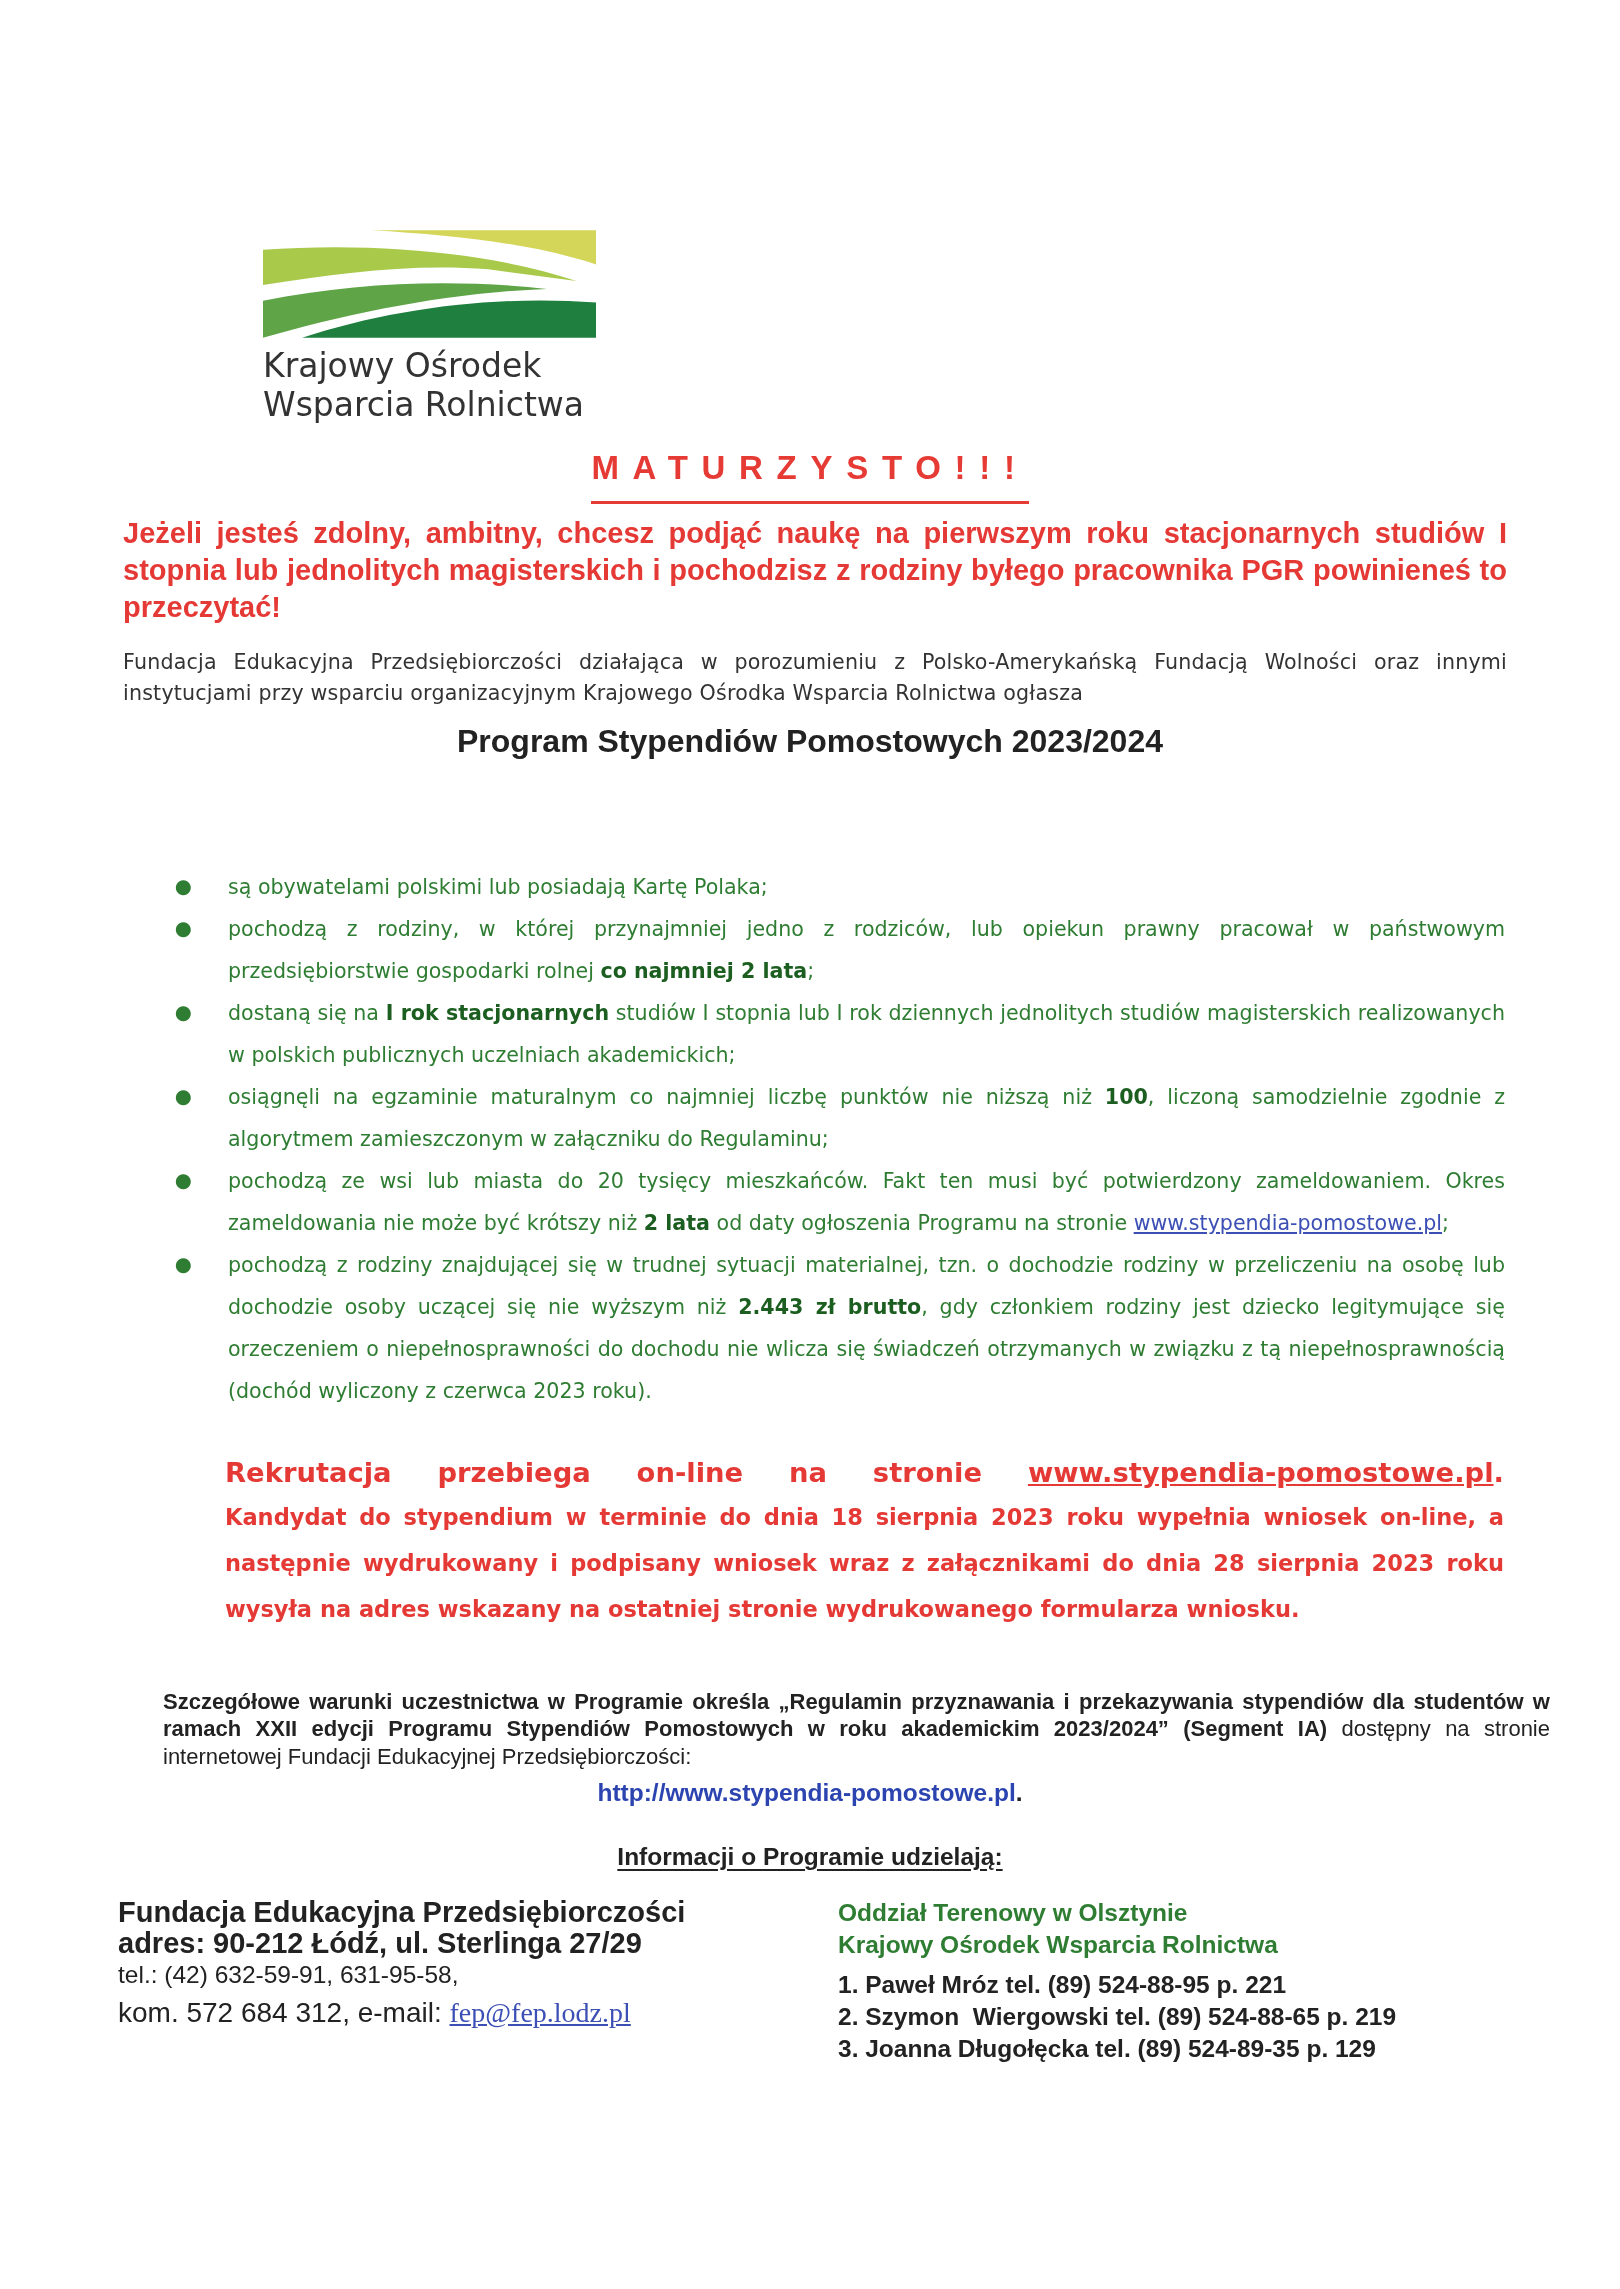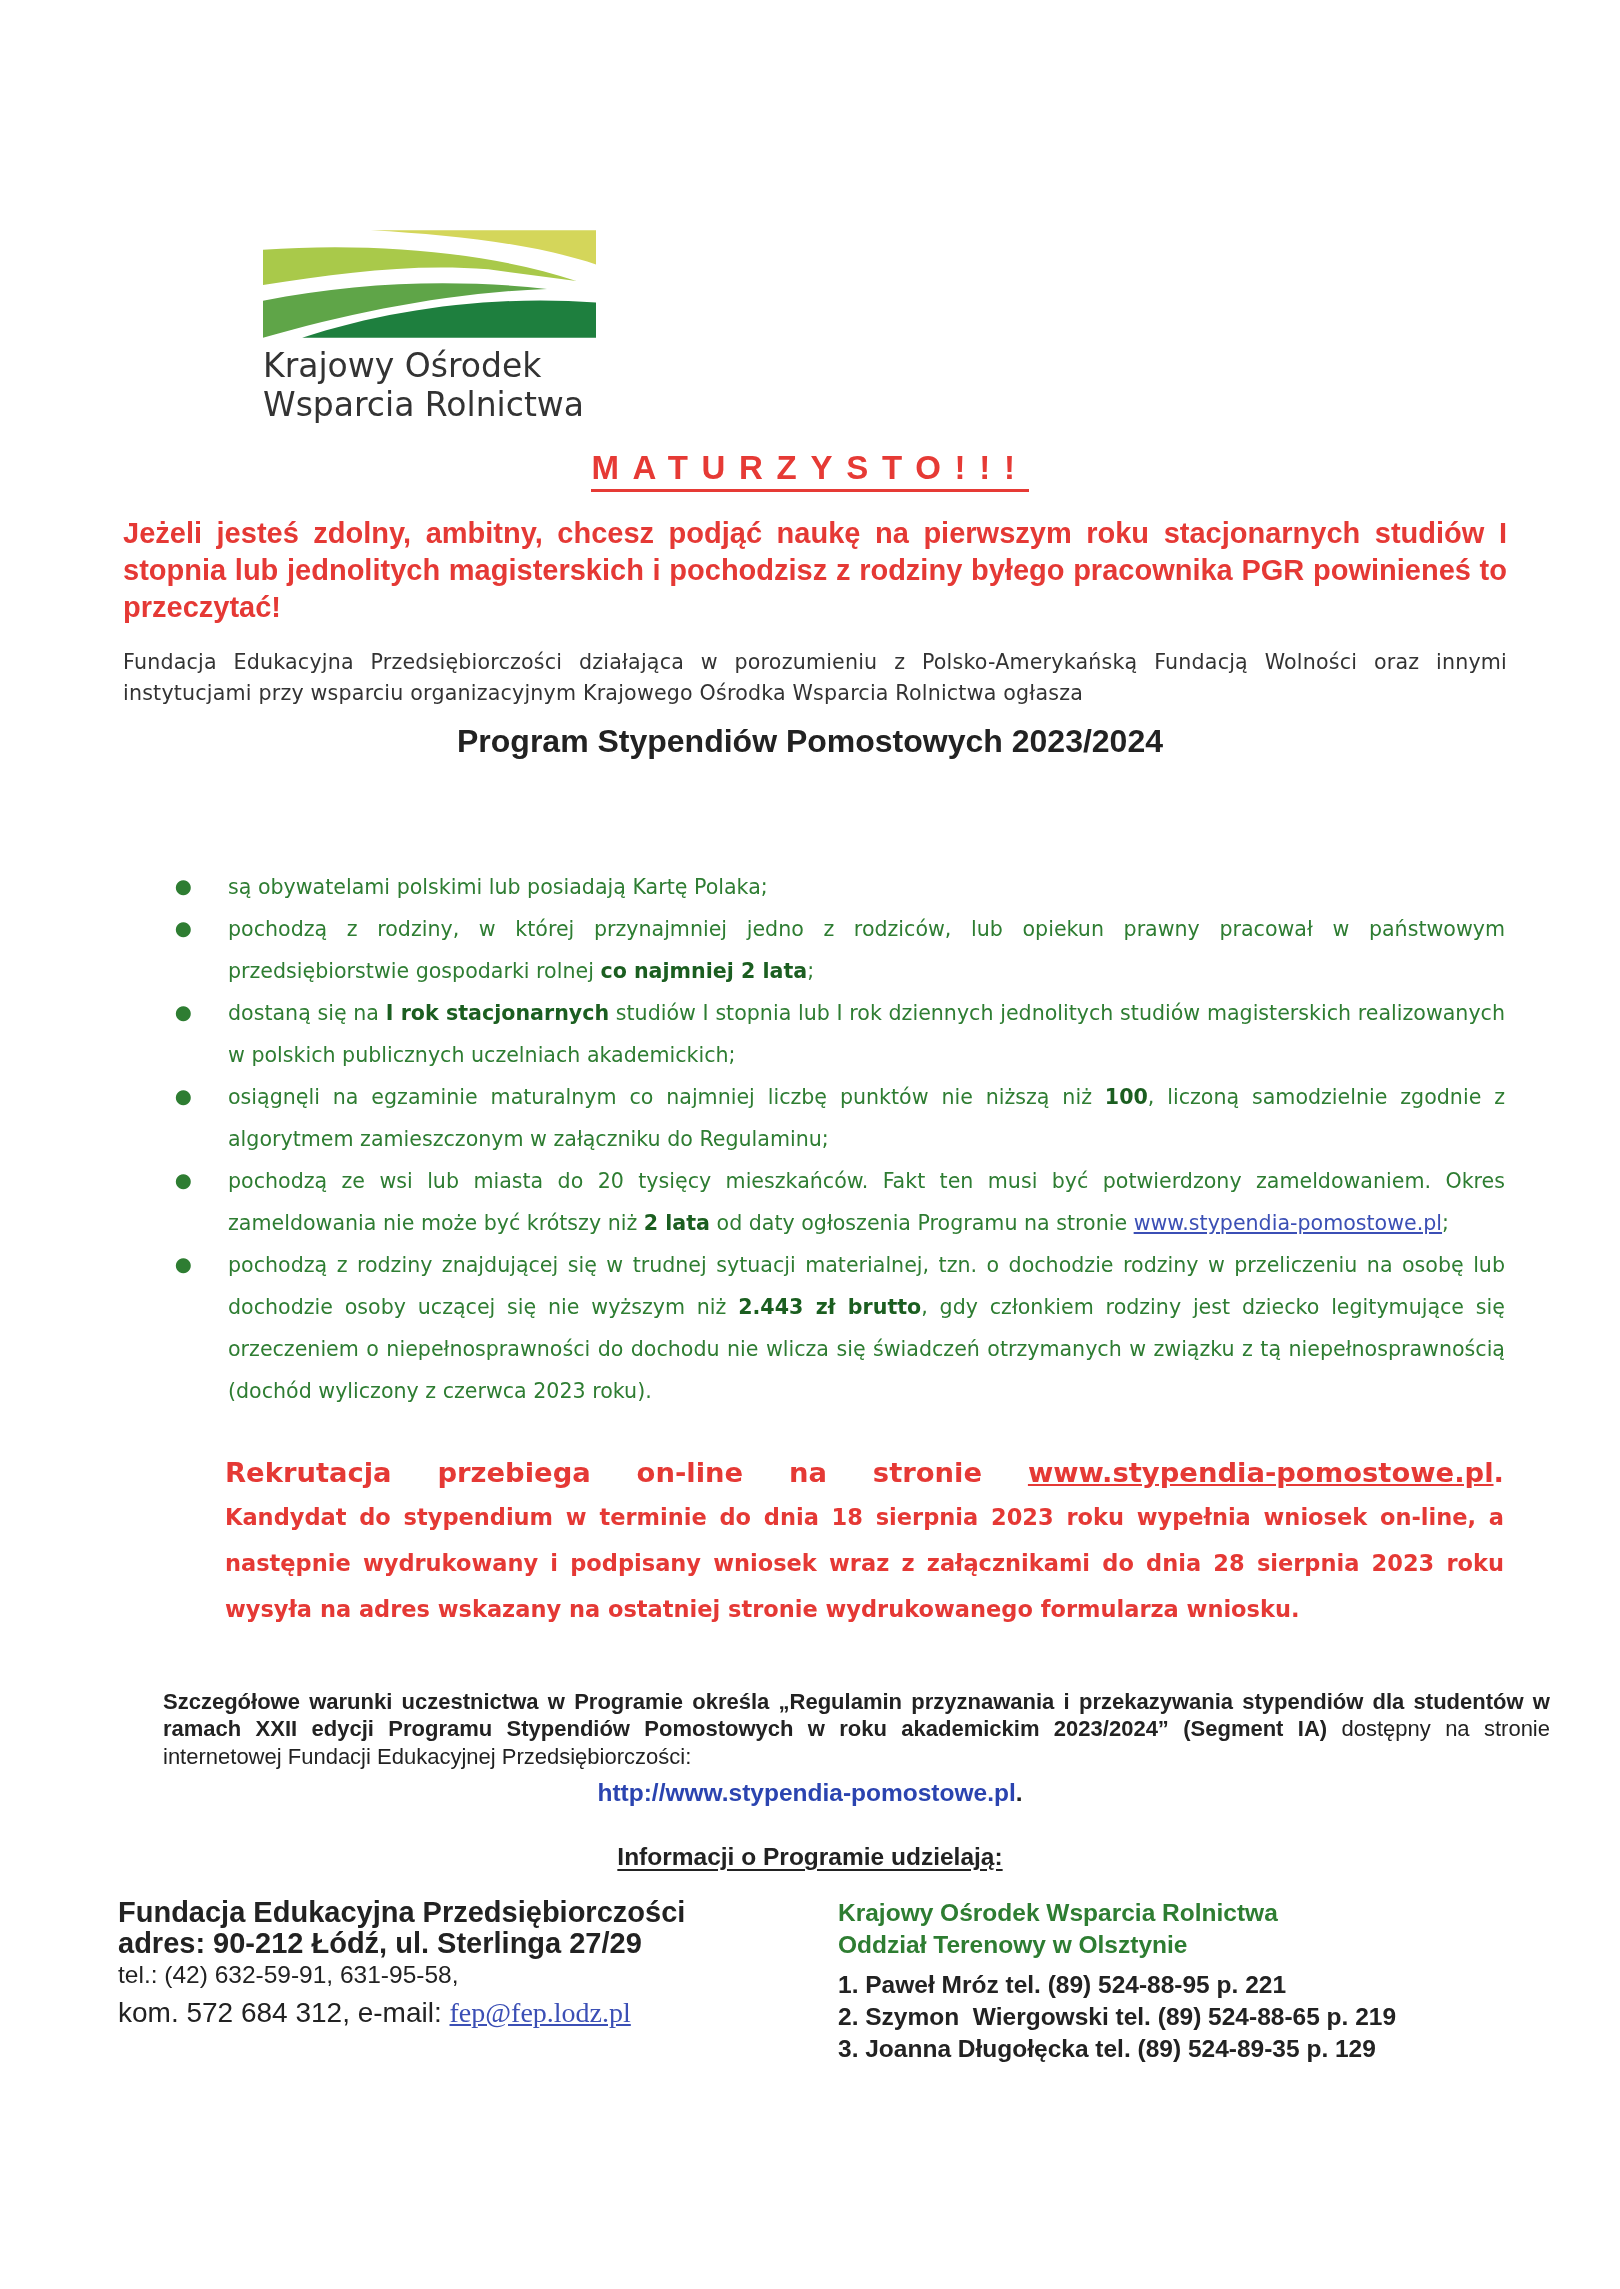--- a/index.html
+++ b/index.html
@@ -10,21 +10,21 @@
   .kowr-logo { position: absolute; left: 263px; top: 230px; width: 333px; height: 196px; }
   .kowr-logo svg { position: absolute; left: 0; top: 0; }
   .kowr-text { position: absolute; left: 0; top: 116px; font-family: "DejaVu Sans", sans-serif; font-size: 33px; line-height: 39px; color: #333333; letter-spacing: 0px; }
   .sp-logo { position: absolute; left: 1000px; top: 211px; width: 412px; height: 196px; }
   .sp-logo svg { position: absolute; left: 0; top: 0; }
   .sp-main { position: absolute; left: 0; top: 69px; font-family: "DejaVu Sans", sans-serif; font-weight: bold; font-size: 71px; line-height: 78px; color: #444444; letter-spacing: -1px; }
   .sp-sub { position: absolute; left: 152px; top: 142px; font-family: "DejaVu Sans", sans-serif; font-size: 39px; line-height: 43px; color: #444444; letter-spacing: 0.5px; }
 
   
   .maturzysto { position: absolute; left: 0; width: 1620px; top: 449px; text-align: center; font-family: "Liberation Sans", sans-serif; font-weight: bold; font-size: 33px; letter-spacing: 13.7px; color: #e63a35; }
-  .maturzysto span { border-bottom: 3.9px solid #e63a35; padding-bottom: 3px; }
+  .maturzysto span { border-bottom: 3.9px solid #e63a35; padding-bottom: 15px; }
 
   .intro-red { position: absolute; left: 123px; width: 1384px; top: 515px; font-family: "Liberation Sans", sans-serif; font-weight: bold; font-size: 29px; line-height: 37px; color: #e53935; text-align: justify; }
 
   .fund-text { position: absolute; left: 123px; width: 1384px; top: 647px; font-family: "DejaVu Sans", sans-serif; font-size: 20.6px; line-height: 31px; color: #333333; text-align: justify; letter-spacing: 0.2px; }
 
   .program-title { position: absolute; left: 0; width: 1620px; top: 723px; text-align: center; font-family: "Liberation Sans", sans-serif; font-weight: bold; font-size: 32px; color: #222222; }
 
   .program-desc { position: absolute; left: 123px; width: 1384px; top: 780px; font-family: "Liberation Sans", sans-serif; font-size: 25.5px; line-height: 32px; color: #e53935; text-align: justify; }
 
   
@@ -139,22 +139,22 @@
   <div class="contact-left">
     <div class="bold">Fundacja Edukacyjna Przedsiębiorczości</div>
     <div class="bold">adres: 90-212 Łódź, ul. Sterlinga 27/29</div>
     <div class="norm">tel.: (42) 632-59-91, 631-95-58,</div>
     <div class="norm2">
       <span>kom. 572 684 312, e-mail: </span><a>fep@fep.lodz.pl</a>
     </div>
   </div>
 
   <div class="contact-right">
+    <div class="green">Oddział Terenowy w Olsztynie</div>
     <div class="green">Krajowy Ośrodek Wsparcia Rolnictwa</div>
-    <div class="green">Oddział Terenowy w Olsztynie</div>
     <div class="people">
       <div class="person">1. Paweł Mróz tel. (89) 524-88-95 p. 221</div>
       <div class="person">2. Szymon  Wiergowski tel. (89) 524-88-65 p. 219</div>
       <div class="person">3. Joanna Długołęcka tel. (89) 524-89-35 p. 129</div>
     </div>
   </div>
 
 </div>
 
 

